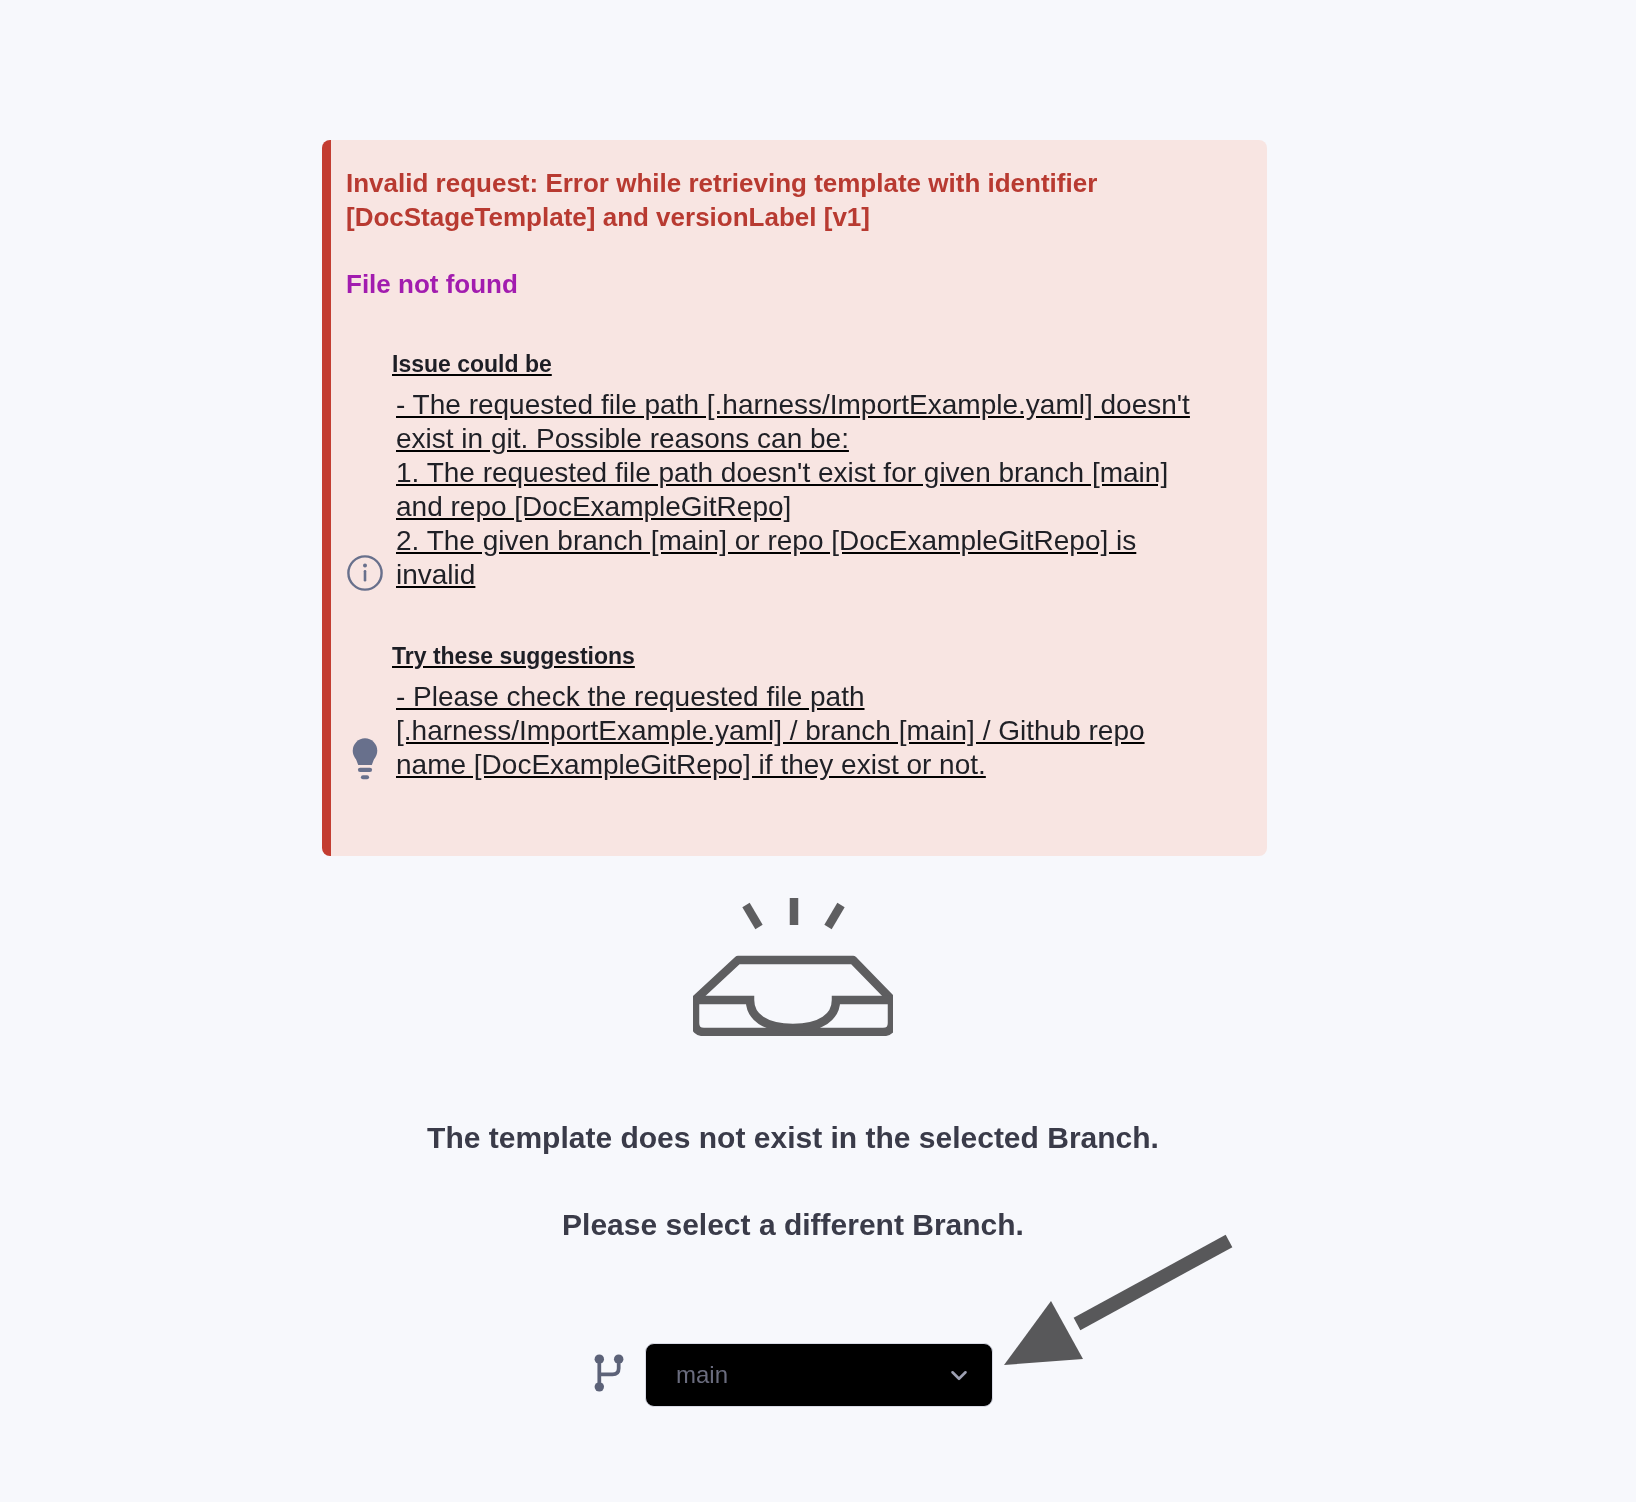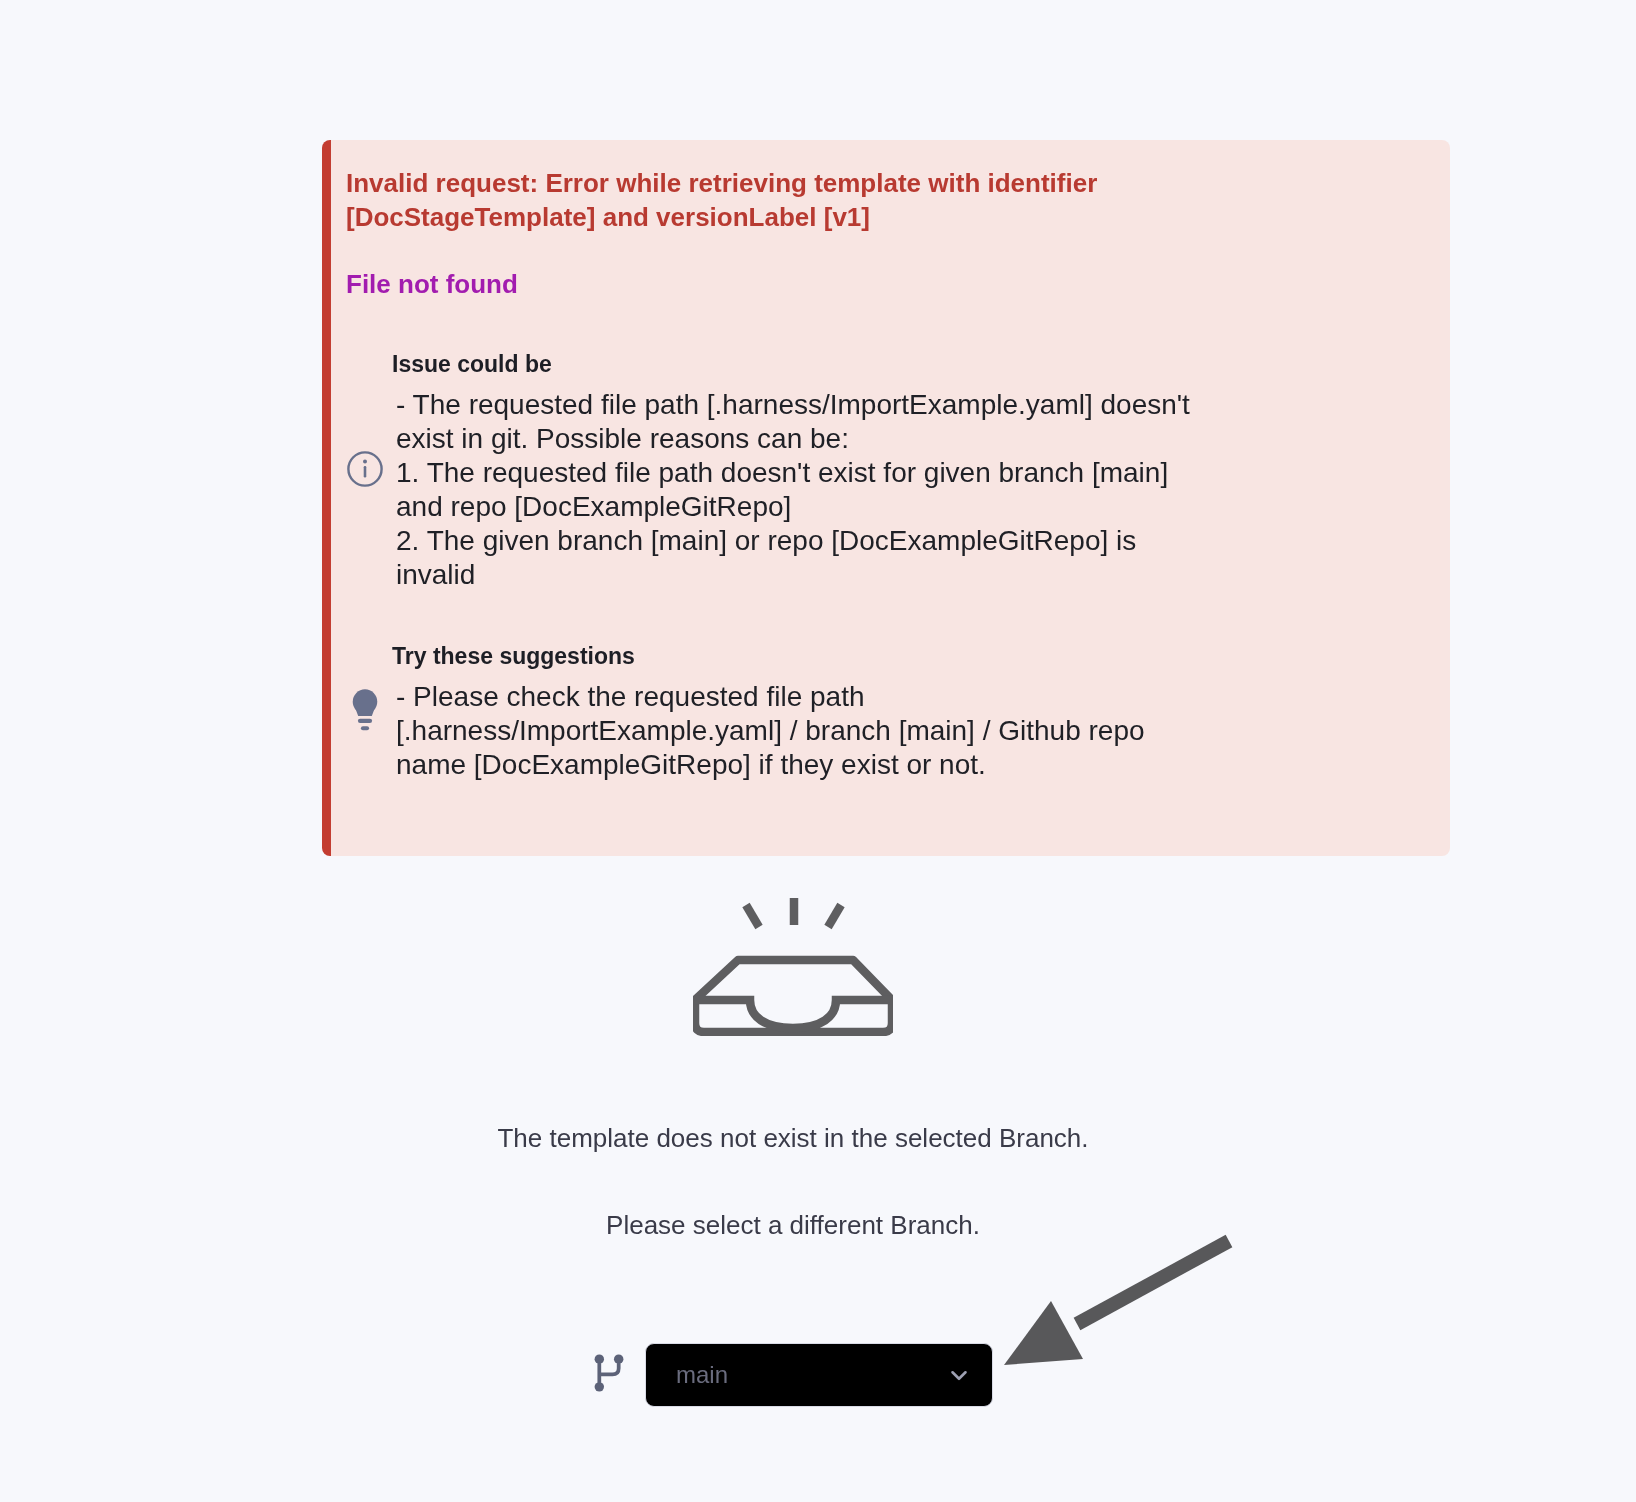--- a/index.html
+++ b/index.html
@@ -4,52 +4,52 @@
 <style>
   html,body{margin:0;padding:0;background:#f7f8fc;}
   .page{
     position:relative;width:1636px;height:1502px;overflow:hidden;
     background:#f7f8fc;
     font-family:"Liberation Sans","DejaVu Sans",sans-serif;
     -webkit-font-smoothing:antialiased;
   }
   
   .error-banner{
-    position:absolute;left:322px;top:140px;width:1128px;height:716px;
+    position:absolute;left:322px;top:140px;width:945px;height:716px;
     box-sizing:border-box;
     background:#f8e5e2;
     border-left:9px solid #c33d31;
     border-radius:8px;
     padding:26px 45px 30px 15px;
   }
   .banner-title{
     color:#b83a31;font-size:26px;line-height:34px;font-weight:700;
     max-width:852px;
   }
   .banner-subtitle{
     color:#a21caf;font-size:26px;line-height:32px;font-weight:700;
     margin-top:34px;
   }
-  .hint-row{display:flex;align-items:center;margin-top:46px;}
+  .hint-row{display:flex;align-items:flex-end;margin-top:46px;text-decoration:underline;}
   .hint-icon{
     width:38px;flex:0 0 38px;display:flex;justify-content:center;margin-right:8px;
   }
   .hint-heading{
     color:#1d1e25;font-size:23px;line-height:36px;font-weight:600;
   }
   .hint-text{
     color:#1f2026;font-size:28px;line-height:34px;font-weight:400;
     margin-top:6px;margin-left:4px;max-width:812px;
     white-space:pre-line;
   }
   
   .empty-icon{position:absolute;left:693px;top:896px;}
   .msg{
     position:absolute;left:0;width:1586px;text-align:center;
-    color:#3a3b49;font-weight:400;font-size:26px;line-height:32px;
+    color:#3a3b49;font-weight:700;font-size:30px;line-height:32px;
   }
   .msg1{top:1122px;}
   .msg2{top:1192px;margin-top:17px;}
   
   .branch-icon{position:absolute;left:591px;top:1352px;}
   .branch-select{
     position:absolute;left:645px;top:1343px;width:348px;height:64px;
     box-sizing:border-box;
     background:#000000;border:1px solid #d9dbe6;border-radius:9px;
     display:flex;align-items:center;justify-content:space-between;

